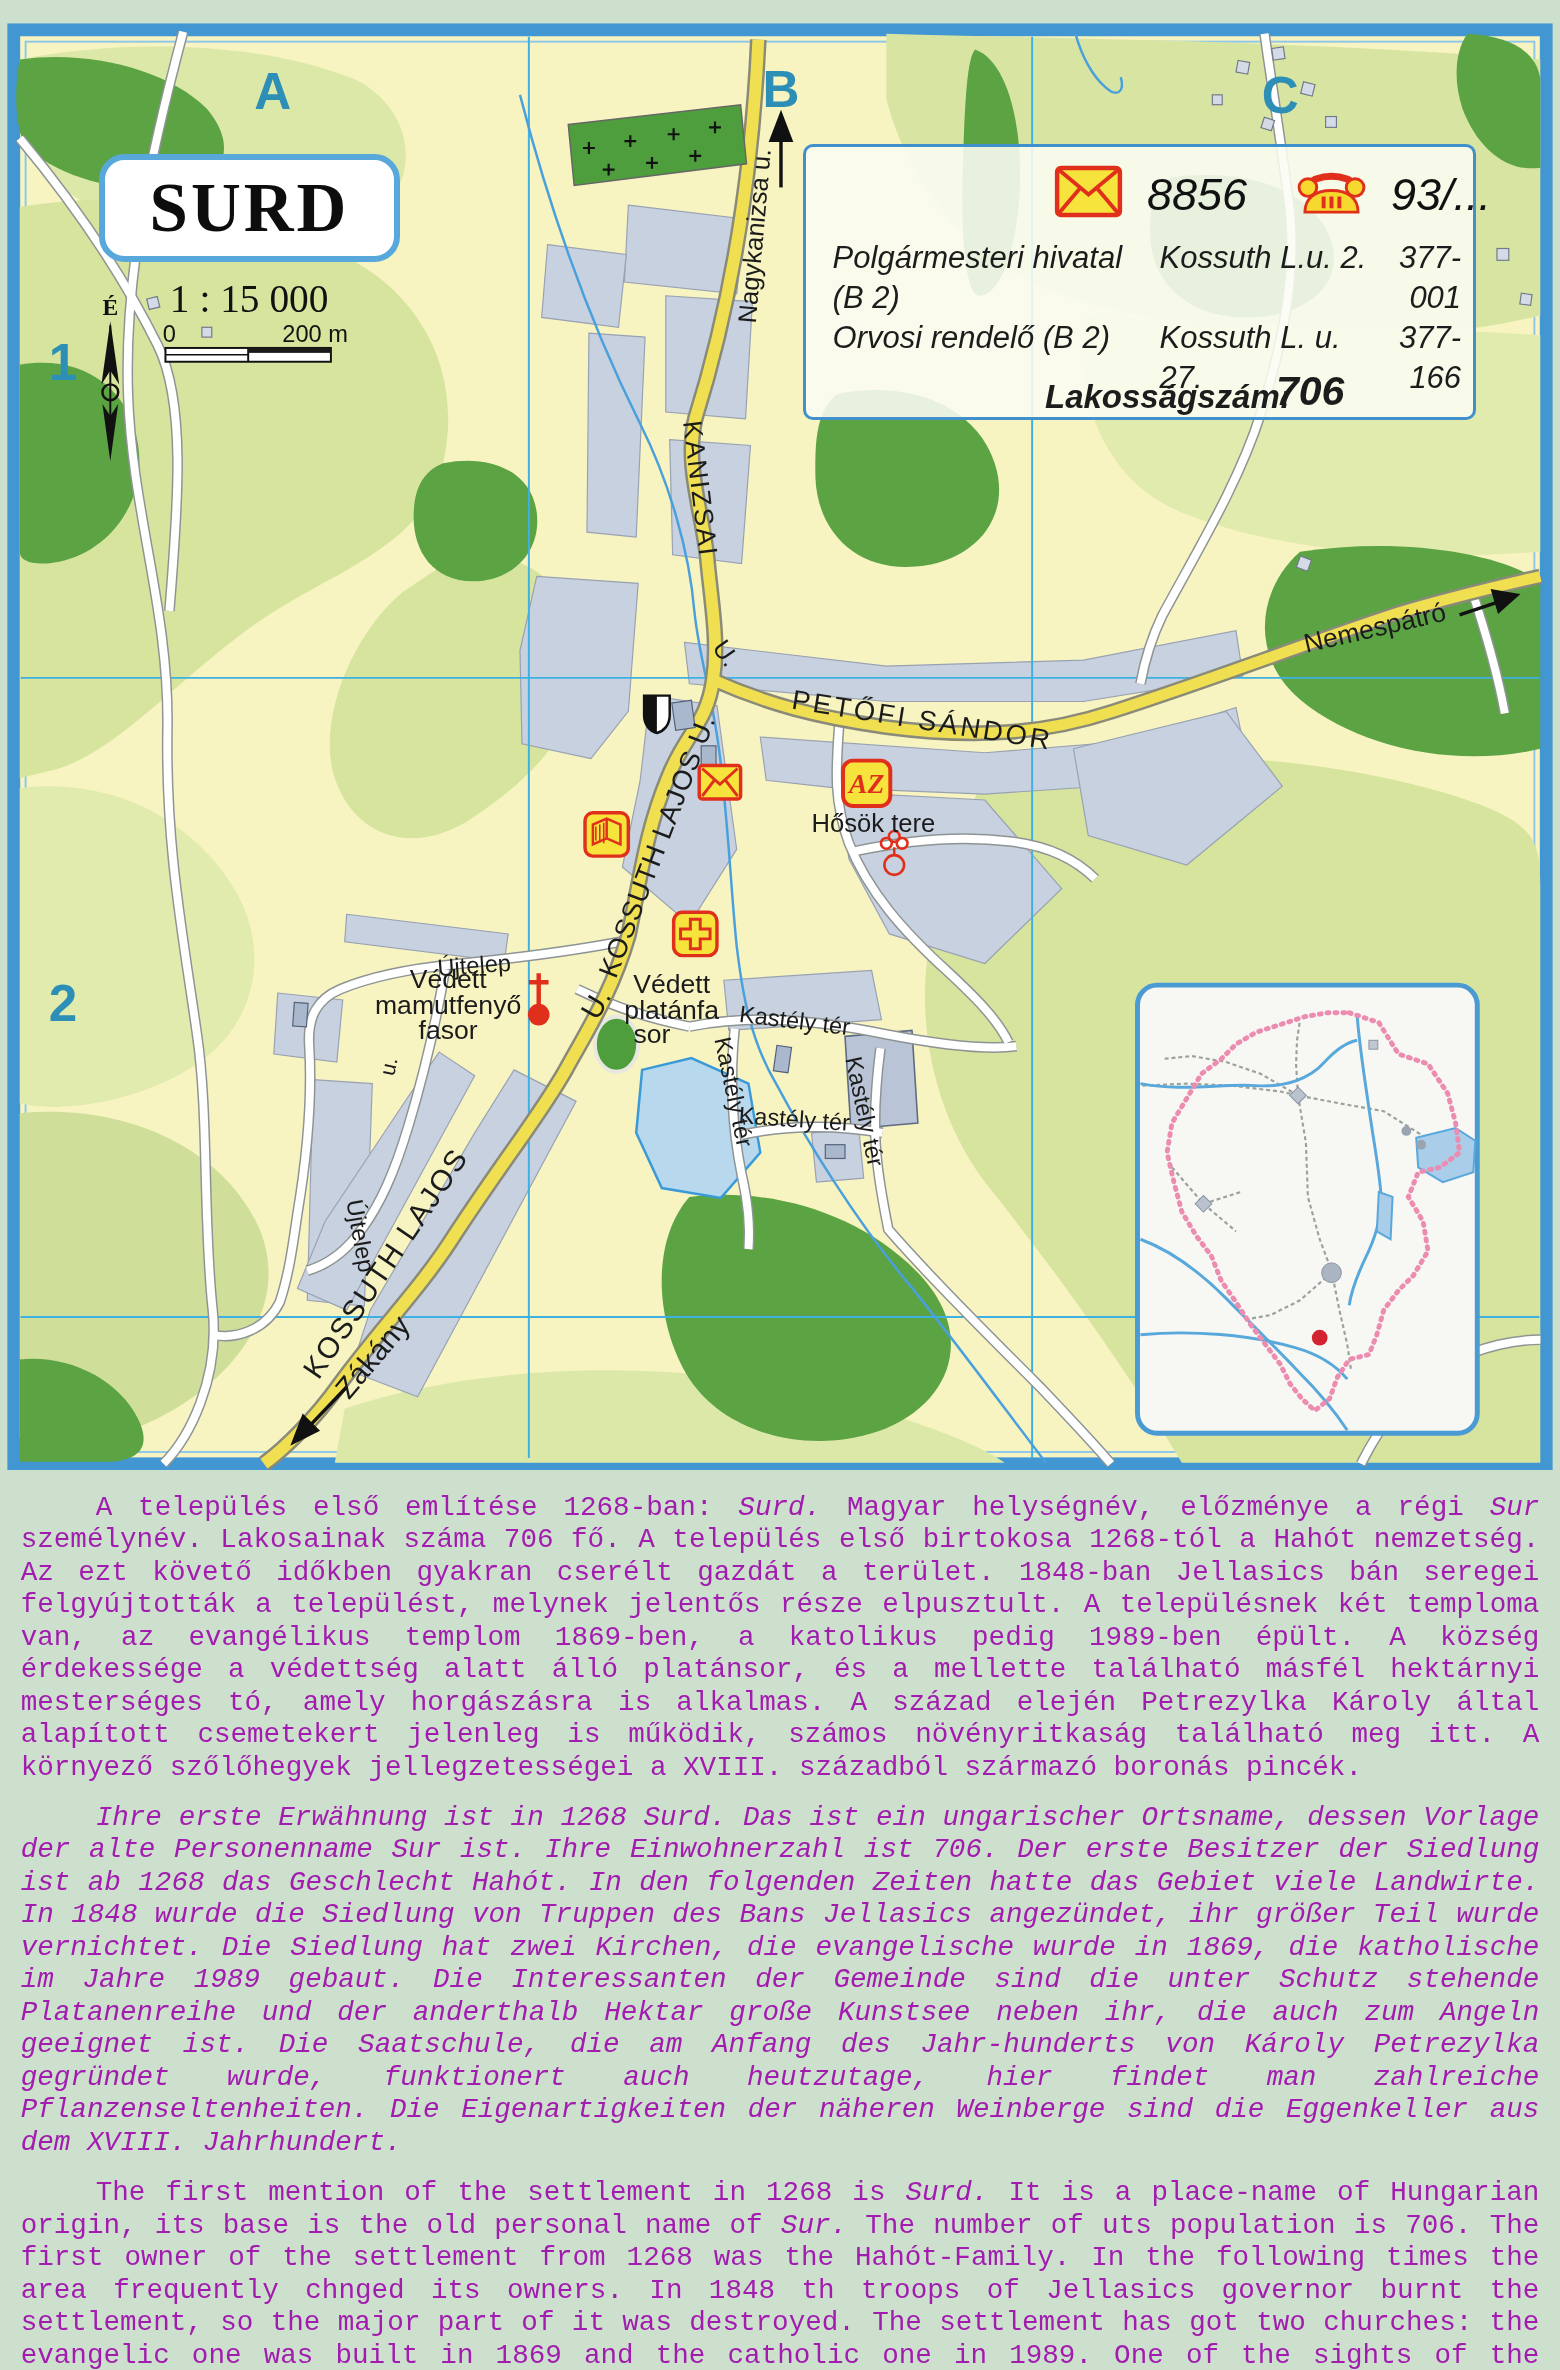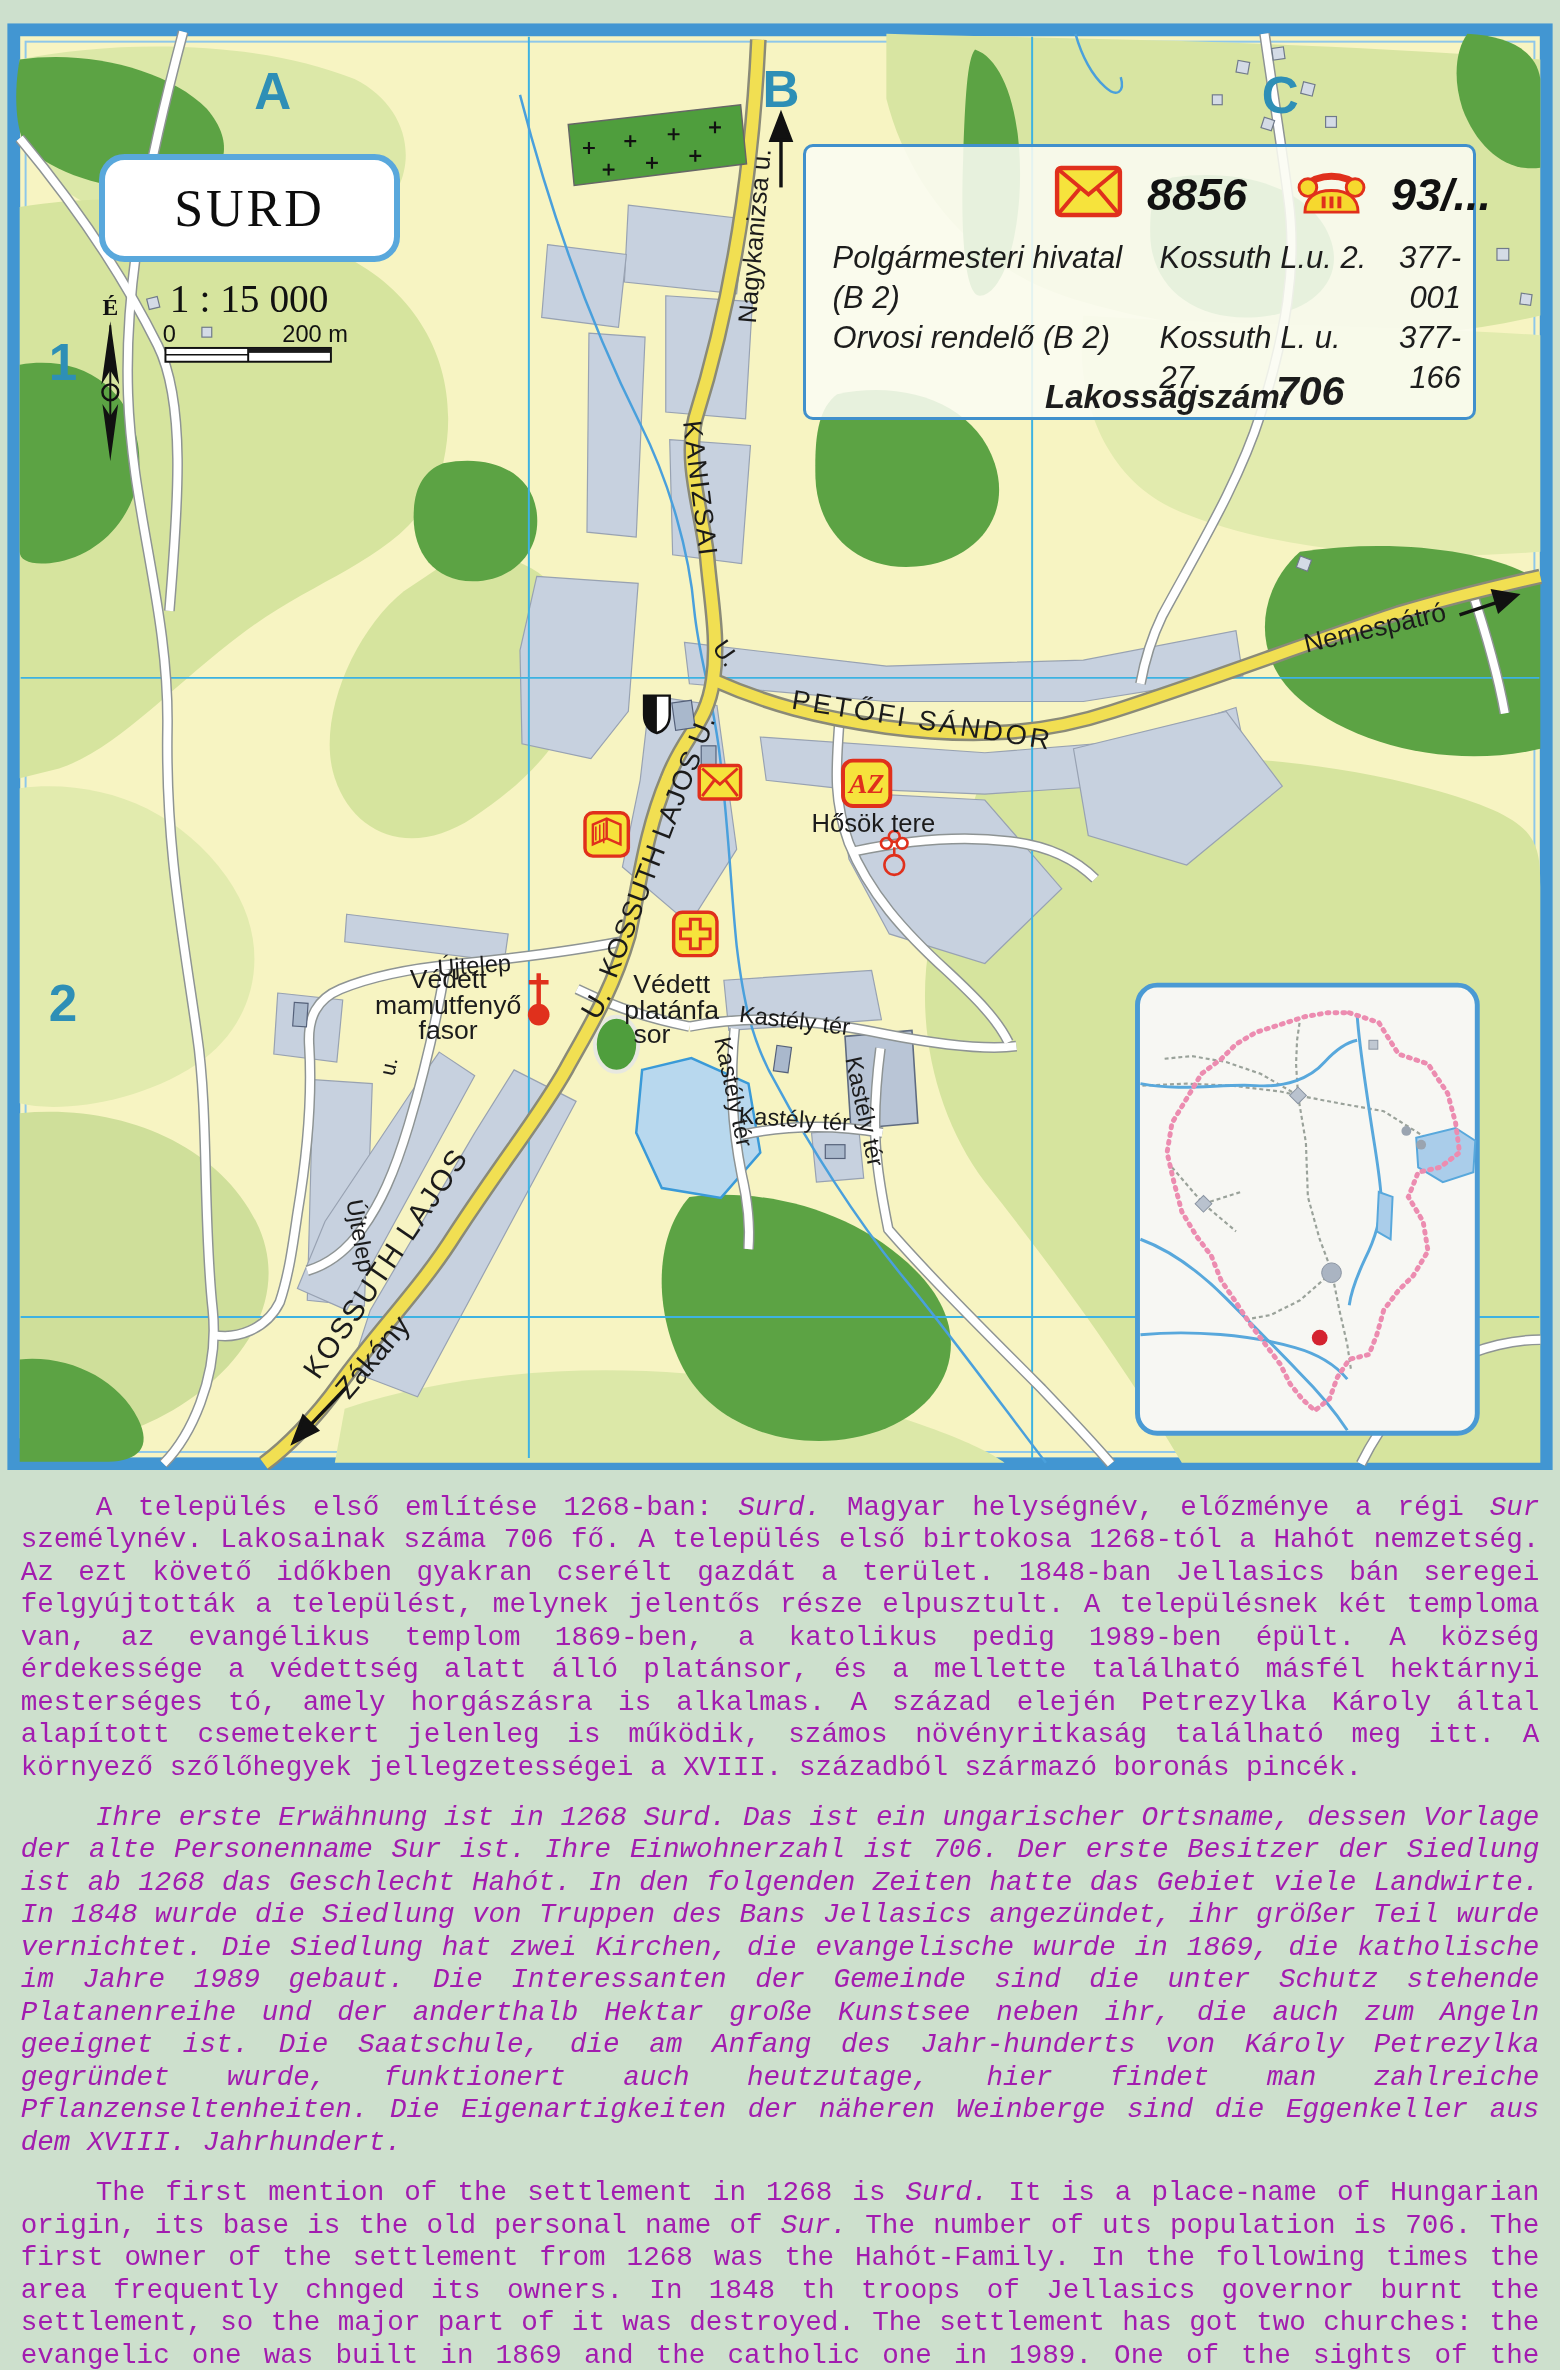--- a/index.html
+++ b/index.html
@@ -3,26 +3,26 @@
 <meta charset="utf-8">
 <style>
   html,body{margin:0;padding:0;}
   .page{position:relative;width:1560px;height:2370px;background:#cde0cd;overflow:hidden;
         font-family:"Liberation Sans",sans-serif;}
   .map-wrap{position:absolute;left:0;top:0;width:1560px;height:1470px;}
   .map-wrap svg{position:absolute;left:0;top:0;}
   .title-box{position:absolute;left:99px;top:154px;width:301px;height:108px;
      background:#fff;border:6.9px solid #59a8dc;border-radius:25.6px;
      display:flex;align-items:center;justify-content:center;box-sizing:border-box;}
-  .title-box span{font-family:"Liberation Serif",serif;font-weight:normal;font-size:52px;
+  .title-box span{font-family:"Liberation Serif",serif;font-weight:bold;font-size:69px;
      letter-spacing:3px;color:#0d0d0d;}
   .info-box{position:absolute;left:803px;top:144px;width:673px;height:276px;
      background:rgba(250,252,242,0.88);border:3px solid #4090cc;border-radius:9.9px;
      box-sizing:border-box;font-style:italic;color:#1c1c1c;}
-  .ib-num{position:absolute;font-weight:bold;font-size:45px;font-style:italic;color:#111;}
+  .ib-num{position:absolute;font-weight:normal;font-size:45px;font-style:italic;color:#111;}
   .ib-rows{position:absolute;left:26.6px;right:9.9px;top:91px;font-size:31px;line-height:40px;}
   .ib-row{display:flex;}
   .ib-name{width:327px;}
   .ib-addr{width:215px;}
   .ib-phone{flex:1;text-align:right;padding-right:2px;}
   .ib-pop{position:absolute;left:0;top:225px;width:100%;}
   .ib-pop-label{position:absolute;left:239px;top:5.9px;font-size:33px;font-weight:bold;}
   .ib-pop-value{position:absolute;left:470px;top:-3.9px;font-size:41px;font-weight:bold;font-style:italic;}
   .texts{position:absolute;left:0;top:1470px;width:1560px;padding:21.7px 20.7px 0 20.7px;box-sizing:border-box;}
   .texts p{margin:0 0 17.7px 0;font-size:27.6px;line-height:32.5px;text-align:justify;

